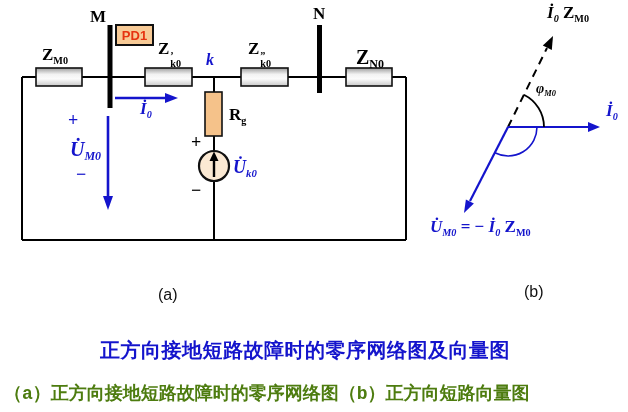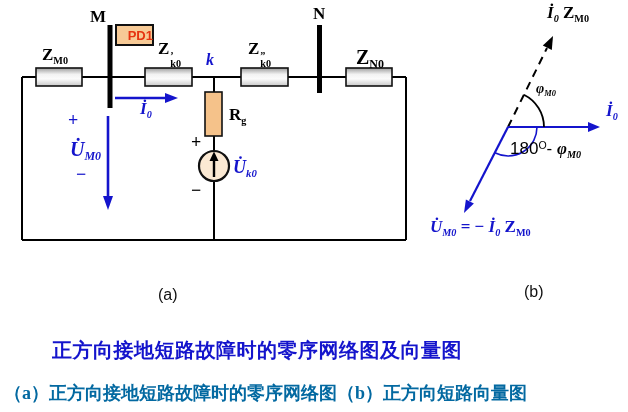--- a/index.html
+++ b/index.html
@@ -9,26 +9,26 @@
   .lbl{position:absolute;white-space:nowrap;color:#000;line-height:1.1;}
   .serif{font-family:"Liberation Serif",serif;font-weight:bold;}
   .ital{font-style:italic;}
   .blue{color:#1414CC;}
   .sb{font-size:0.6em;vertical-align:-0.35em;letter-spacing:0;}
   .sp{font-size:0.62em;vertical-align:0.5em;}
   .stack{display:inline-flex;flex-direction:column;vertical-align:-0.45em;line-height:0.8;
          font-size:0.6em;margin-left:1px;font-style:normal;}
   .stack .mk{height:0.85em;}
   .relay-txt{position:absolute;font-family:"Liberation Sans",sans-serif;font-weight:600;
-             color:#E63311;font-size:13px;text-align:right;}
+             color:#E63311;font-size:13px;text-align:center;}
   .panel-lbl{position:absolute;font-family:"Liberation Sans",sans-serif;font-size:16px;color:#111;}
   .cjk-title{position:absolute;font-weight:bold;font-size:20px;color:#1414CC;
-             font-family:Liberation Sans, sans-serif;letter-spacing:0.5px;}
-  .cjk-sub{position:absolute;font-weight:bold;font-size:18px;color:#0369a1;
-           font-family:Liberation Serif, serif;}
+             font-family:Liberation Sans, sans-serif;letter-spacing:0.5px;margin-left:48px;}
+  .cjk-sub{position:absolute;font-weight:bold;font-size:18px;color:#4d7c0f;
+           font-family:Liberation Mono, monospace;}
   .wm{position:absolute;font-family:"Liberation Mono",monospace;font-size:15px;
       color:rgba(25,25,25,0.88);letter-spacing:-0.5px;}
   .sign{font-size:18px;font-weight:bold;font-family:"Liberation Serif",serif;}
 </style>
 </head>
 <body>
 
 <div class="stage">
 
   <svg class="layer" width="628" height="412" viewBox="0 0 628 412">
@@ -113,21 +113,20 @@
   <div class="lbl sign" style="left:191px;top:181px">−</div>
 
   <div class="panel-lbl" style="left:158px;top:286px">(a)</div>
 
   <div class="lbl serif" style="left:547px;top:4px;font-size:17px"><span class="ital">İ</span><span class="sb ital">0</span><span> </span><span>Z</span><span class="sb">M0</span></div>
 
   <div class="lbl serif ital" style="left:536px;top:81px;font-size:14px"><span>φ</span><span class="sb">M0</span></div>
 
   <div class="lbl serif ital blue" style="left:606px;top:102px;font-size:17px"><span>İ</span><span class="sb">0</span></div>
 
-  <div class="lbl" style="left:510px;top:140px;font-size:17px;font-family:'Liberation Sans',sans-serif"><span>180</span><span class="sp">O</span><span>- </span><span class="serif ital">φ</span><span class="sb serif ital">M0</span></div>
 
   <div class="lbl serif blue" style="left:430px;top:218px;font-size:17px"><span class="ital">U̇</span><span class="sb ital">M0</span><span> = − </span><span class="ital">İ</span><span class="sb ital">0</span><span> </span><span>Z</span><span class="sb">M0</span></div>
 
   <div class="panel-lbl" style="left:524px;top:283px">(b)</div>
 
   <div class="cjk-title" style="left:52px;top:337px">正方向接地短路故障时的零序网络图及向量图</div>
   <div class="cjk-sub" style="left:4px;top:381px">（a）正方向接地短路故障时的零序网络图（b）正方向短路向量图</div>
 
 </div>
 

